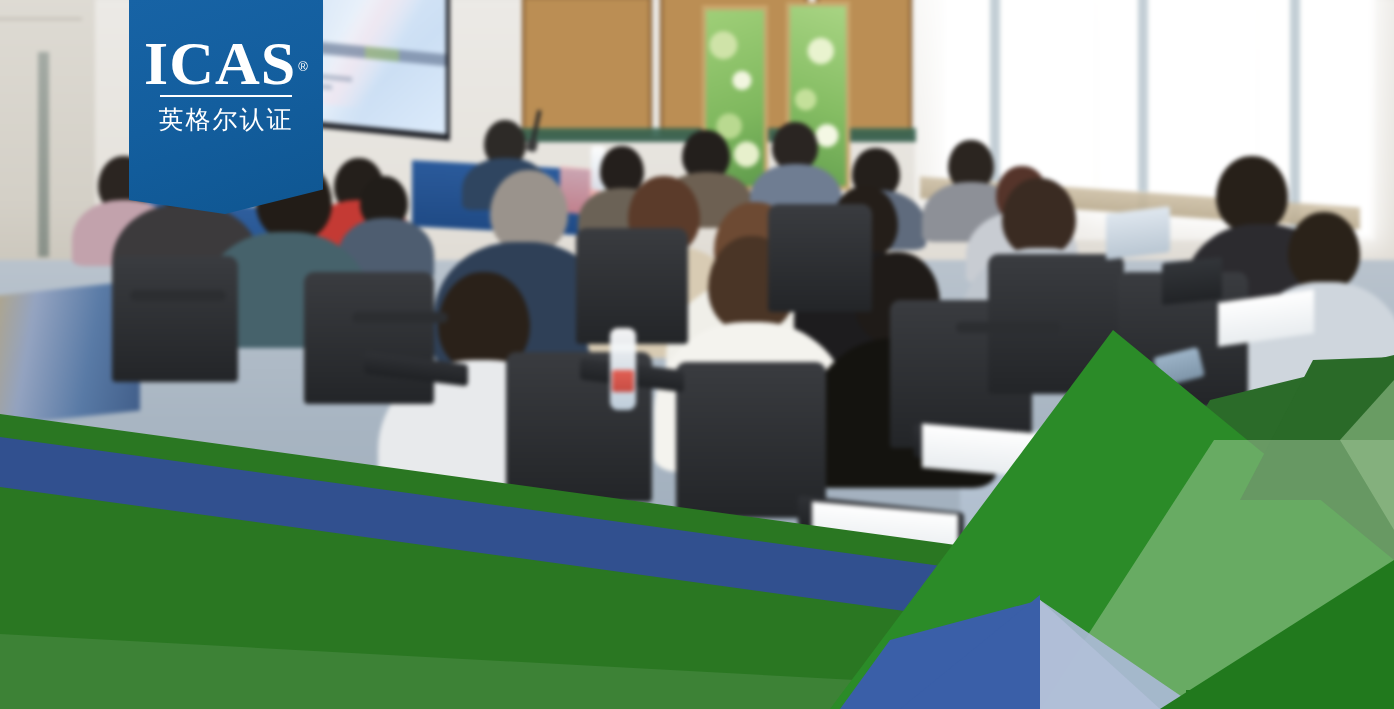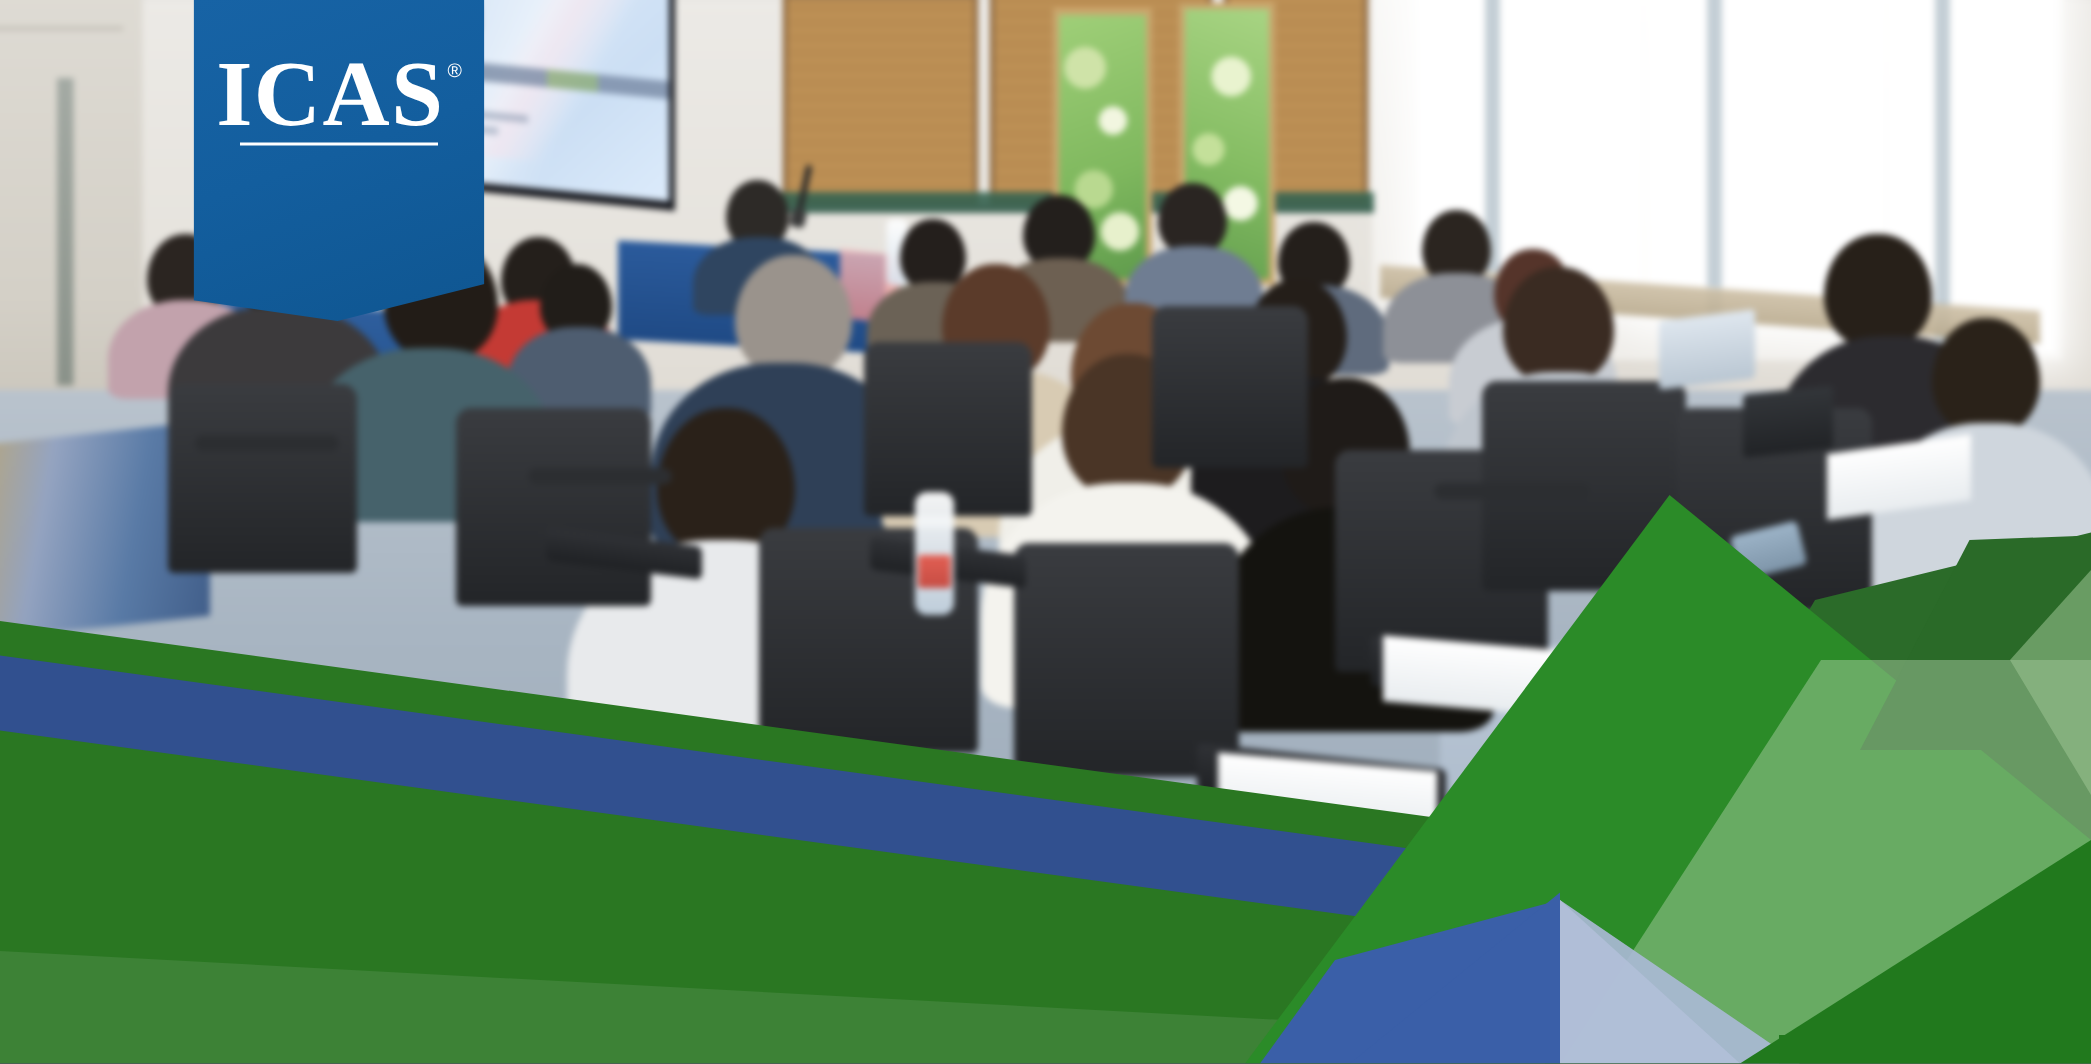--- a/index.html
+++ b/index.html
@@ -116,21 +116,21 @@
   .tablet-desk{position:absolute;border-radius:4px;background:linear-gradient(180deg,#303236,#1f2124);}
   .paper{position:absolute;background:linear-gradient(180deg,#ffffff,#e8ecef);}
 
   
   .logo-panel{
     position:absolute;left:129px;top:0;width:194px;height:214px;
     background:linear-gradient(160deg,#1763a5 0%,#135e9e 48%,#0f5691 100%);
     clip-path:polygon(0 0,100% 0,100% 88.5%,49.5% 100%,0 93.5%);
     display:flex;flex-direction:column;align-items:center;justify-content:flex-start;
   }
-  .logo-mark{position:relative;margin-top:34px;display:flex;align-items:flex-start;}
+  .logo-mark{position:relative;margin-top:34px;display:flex;align-items:center;}
   .logo-icas{
     color:#ffffff;font-family:"Liberation Serif","DejaVu Serif",serif;
     font-weight:700;font-size:62px;line-height:.95;letter-spacing:1px;
   }
   .logo-reg{color:#ffffff;font-size:13px;line-height:1;margin-top:6px;margin-left:2px;
     font-family:"Liberation Sans",sans-serif;}
   .logo-rule{width:132px;height:2px;background:#ffffff;margin-top:2px;}
   .logo-cn{color:#ffffff;font-size:25px;letter-spacing:2px;margin-top:6px;
     font-family:"DejaVu Sans","Liberation Sans",sans-serif;font-weight:500;}
 
@@ -285,20 +285,21 @@
       <div class="paper" style="left:1202px;top:300px;width:60px;height:42px;background:linear-gradient(180deg,#33363a,#212326);transform:skewY(-6deg);border-radius:3px;"></div>
     </div>
   </div>
 
   <div class="logo-panel">
     <div class="logo-mark">
       <span class="logo-icas">ICAS</span>
       <span class="logo-reg">®</span>
     </div>
     <div class="logo-rule"></div>
+    <div class="logo-cn">英格尔认证</div>
   </div>
 
   <svg class="gfx" viewBox="0 0 1394 709">
 
     <polygon points="0,414 1394,605 1394,709 0,709" fill="#2a7722"></polygon>
 
     <polygon points="0,437 1394,628 1394,709 0,709" fill="#31508f"></polygon>
 
     <polygon points="0,487 1394,678 1394,709 0,709" fill="#2a7722"></polygon>
 

